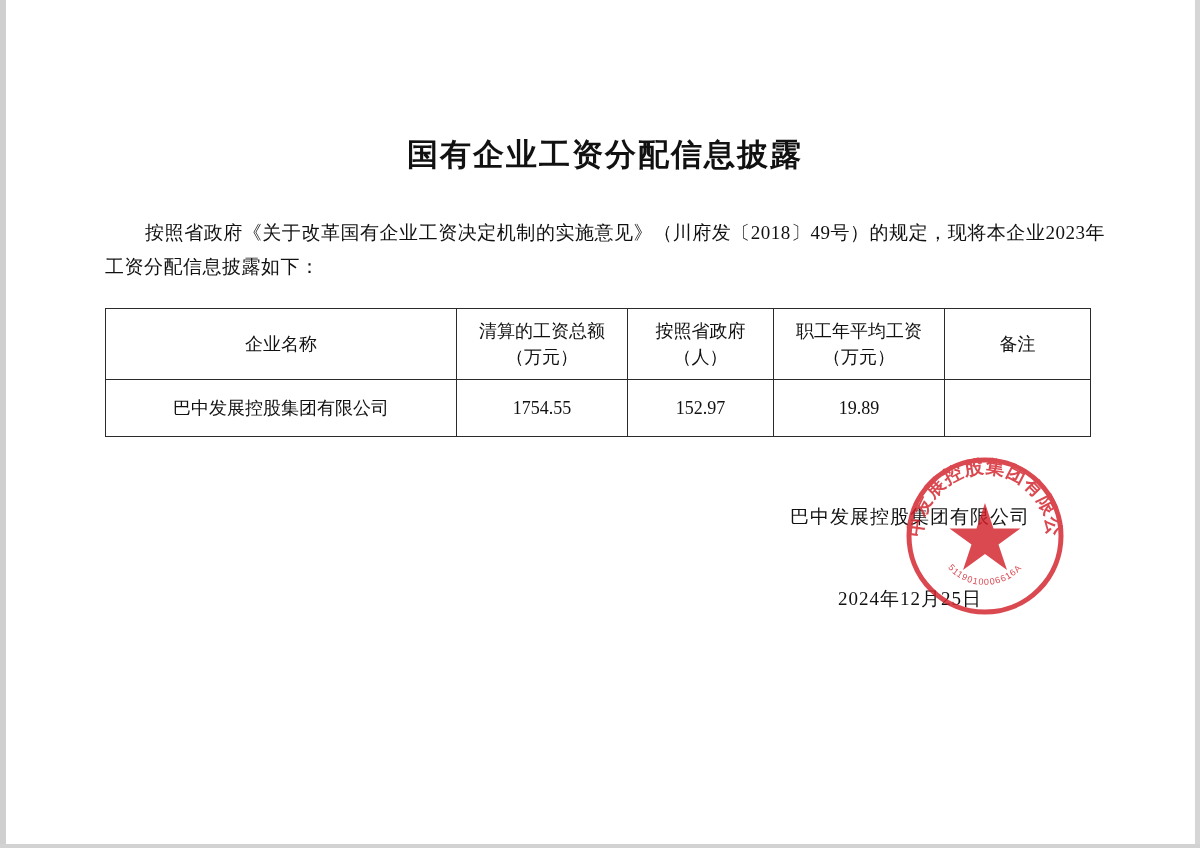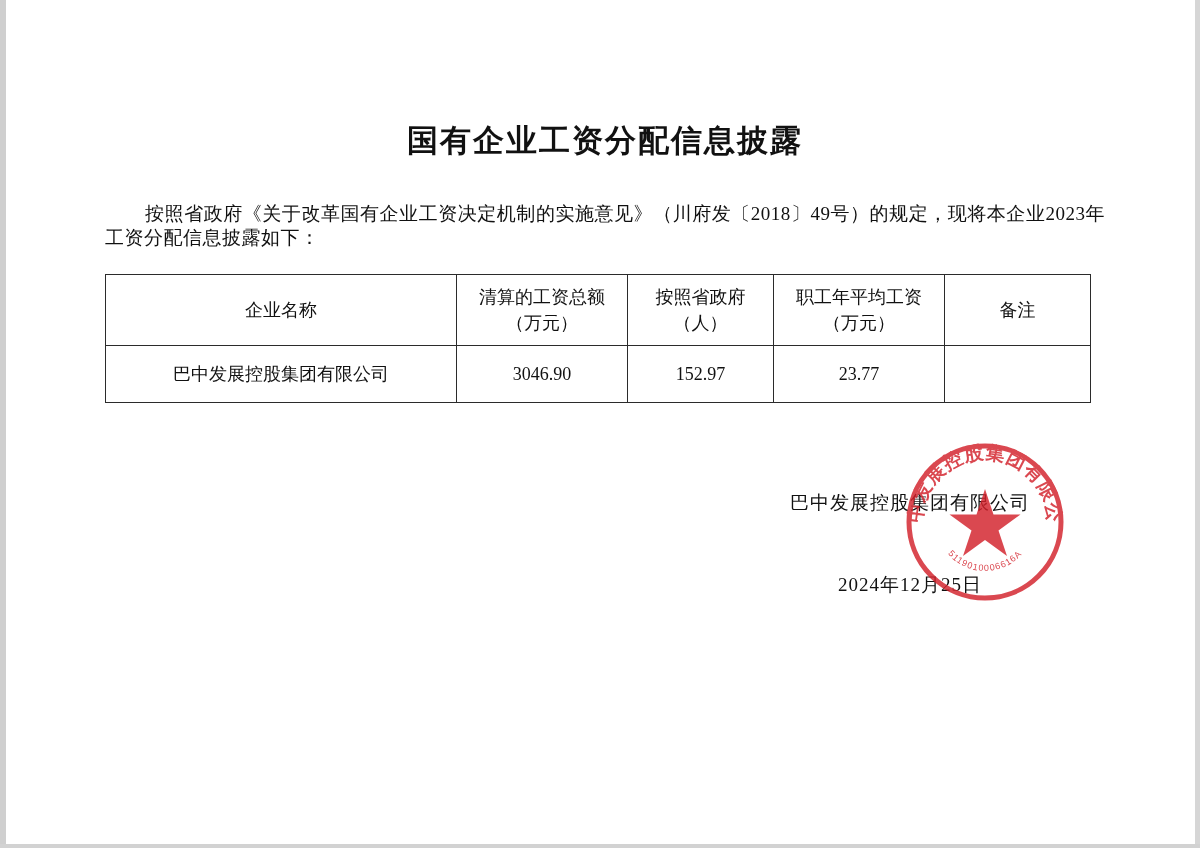--- a/index.html
+++ b/index.html
@@ -33,37 +33,37 @@
   }
   .scan-edge-bottom {
     position: absolute;
     left: 0; bottom: 0;
     width: 1200px; height: 4px;
     background: #d2d2d2;
   }
   .content {
     position: absolute;
     left: 105px;
-    top: 0;
+    top: 14px;
     width: 1000px;
     height: 632px;
   }
   .doc-title {
     margin-top: 120px;
     text-align: center;
     font-size: 31px;
     font-weight: bold;
     letter-spacing: 2px;
     color: #111;
     font-family: "Liberation Serif", "DejaVu Serif", serif;
   }
   .para {
     margin-top: 40px;
     font-size: 19px;
-    line-height: 24px;
+    line-height: 34px;
     color: #111;
     text-align: justify;
     letter-spacing: 0.5px;
   }
   .para .indent {
     display: inline-block;
     width: 40px;
   }
   table.wage-table {
     margin-top: 24px;
@@ -166,23 +166,23 @@
             <span class="hdr-line2">（万元）</span>
           </td>
           <td class="col-note">
             <span>备注</span>
           </td>
         </tr>
       </thead>
       <tbody>
         <tr>
           <td class="col-name">巴中发展控股集团有限公司</td>
-          <td class="col-total">3046.90</td>
+          <td class="col-total">1754.55</td>
           <td class="col-count">152.97</td>
-          <td class="col-avg">23.77</td>
+          <td class="col-avg">19.89</td>
           <td class="col-note"></td>
         </tr>
       </tbody>
     </table>
 
     <div class="sign-block">
       <div>巴中发展控股集团有限公司</div>
       <div class="sign-date">2024年12月25日</div>
     </div>
 

